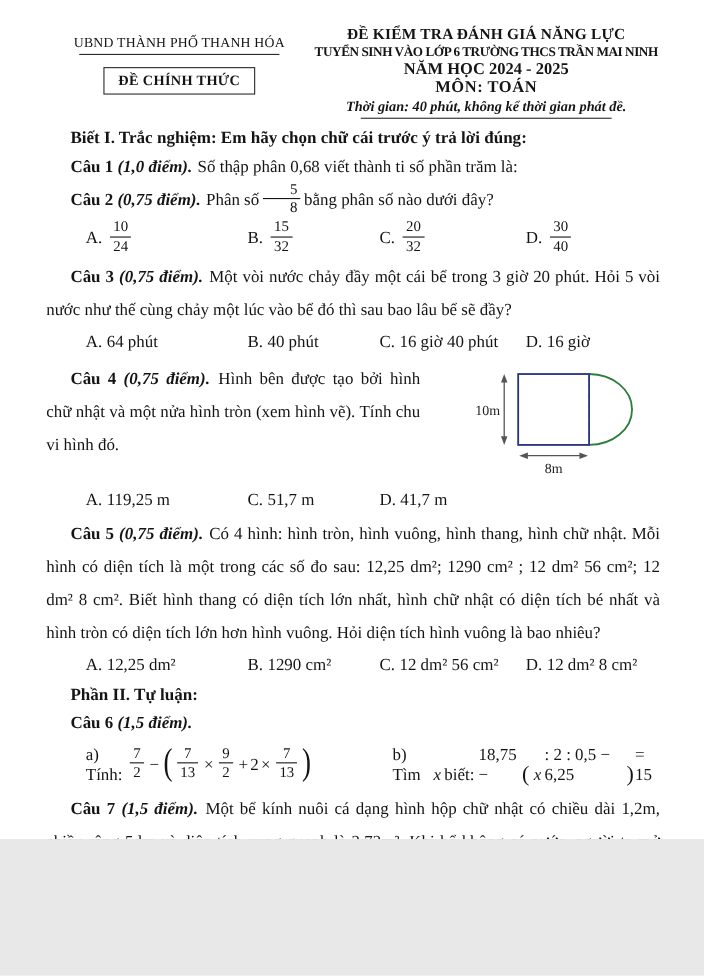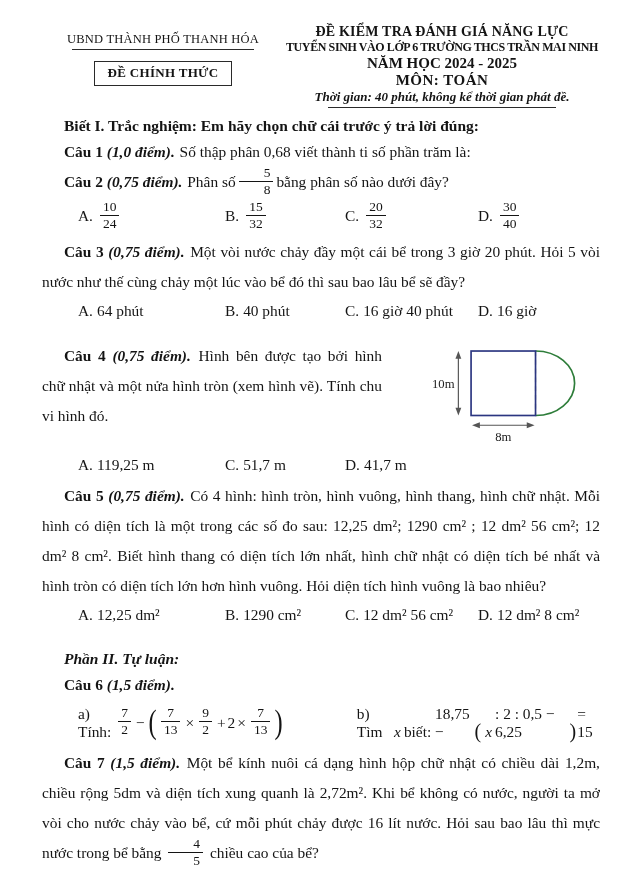--- a/index.html
+++ b/index.html
@@ -1,17 +1,17 @@
 <!DOCTYPE html>
 <html><head>
 <meta charset="utf-8">
 <style>
   html,body { margin:0; padding:0; background:#e8e8e8; }
   .page {
-    width:640px; height:887px; margin:0 auto; background:#ffffff;
+    width:640px; height:763px; margin:0 auto; background:#ffffff;
     font-family:"Liberation Serif", serif; color:#141414;
     box-sizing:border-box; padding:24px 40px 0 42px; overflow:hidden;
     position:relative;
   }
   
   .header { display:flex; }
   .h-left { width:242px; text-align:center; padding-top:8px; }
   .h-right { flex:1; text-align:center; }
   .hl1 { font-size:12.5px; letter-spacing:0.2px; }
   .hl2 { font-size:13.5px; font-weight:bold; margin-top:1px; }
@@ -31,21 +31,21 @@
   .opts { display:grid; grid-template-columns:147px 120px 133px auto;
           margin-left:36px; font-size:15.4px; line-height:28px; align-items:center; }
   .opts.tall { line-height:normal; padding:3px 0 4px; }
   .optk { margin-right:4px; }
   
   .frac { display:inline-block; vertical-align:middle; text-align:center;
           line-height:1.05; font-size:13.5px; margin:0 3px; position:relative; top:-2px; }
   .frac .fn { display:block; padding:0 3px 1px; }
   .frac .fd { display:block; border-top:1.2px solid #141414; padding:1px 3px 0; }
   
-  .q4row { display:flex; margin-top:16px;gap:44px; }
+  .q4row { display:flex; margin-top:5px;gap:44px; }
   .q4text { flex:1; }
   .q4fig { width:174px; padding:4px 0 0 6px; box-sizing:border-box; }
   .fig-svg text { font-family:"Liberation Serif", serif; fill:#222; }
   
   .f-row { display:flex; align-items:center; margin:5px 0 7px; font-size:15.4px; }
   .f-a { margin-left:36px; display:flex; align-items:center; }
   .f-b { margin-left:72px; display:flex; align-items:flex-end; }
   .op { margin:0 2px; }
   .bigp { font-size:34px; font-weight:300; line-height:0.8; display:inline-block;
           transform:scaleX(0.72); position:relative; top:-2px; }
@@ -124,21 +124,21 @@
   </div>
 
   <p class="para" style="margin-top:2px;"><b>Câu 5</b> <b><i>(0,75 điểm).</i></b> <span>Có 4 hình: hình tròn, hình vuông, hình thang, hình chữ nhật. Mỗi hình có diện tích là một trong các số đo sau: 12,25 dm²; 1290 cm² ; 12 dm² 56 cm²; 12 dm² 8 cm². Biết hình thang có diện tích lớn nhất, hình chữ nhật có diện tích bé nhất và hình tròn có diện tích lớn hơn hình vuông. Hỏi diện tích hình vuông là bao nhiêu?</span></p>
   <div class="opts">
     <div><span class="optk">A.</span><span>12,25 dm²</span></div>
     <div><span class="optk">B.</span><span>1290 cm²</span></div>
     <div><span class="optk">C.</span><span>12 dm² 56 cm²</span></div>
     <div><span class="optk">D.</span><span>12 dm² 8 cm²</span></div>
   </div>
 
-  <div class="part-heading" style="margin-top:21px;font-style:italic;">Phần II. Tự luận:</div>
+  <div class="part-heading" style="margin-top:4px;">Phần II. Tự luận:</div>
 
   <p class="para"><b>Câu 6</b> <b><i>(1,5 điểm).</i></b></p>
 
   <div class="f-row">
     <div class="f-a">
       <span>a) Tính:</span>&nbsp;
       <span class="frac">
           <span class="fn">7</span>
           <span class="fd">2</span>
         </span>

